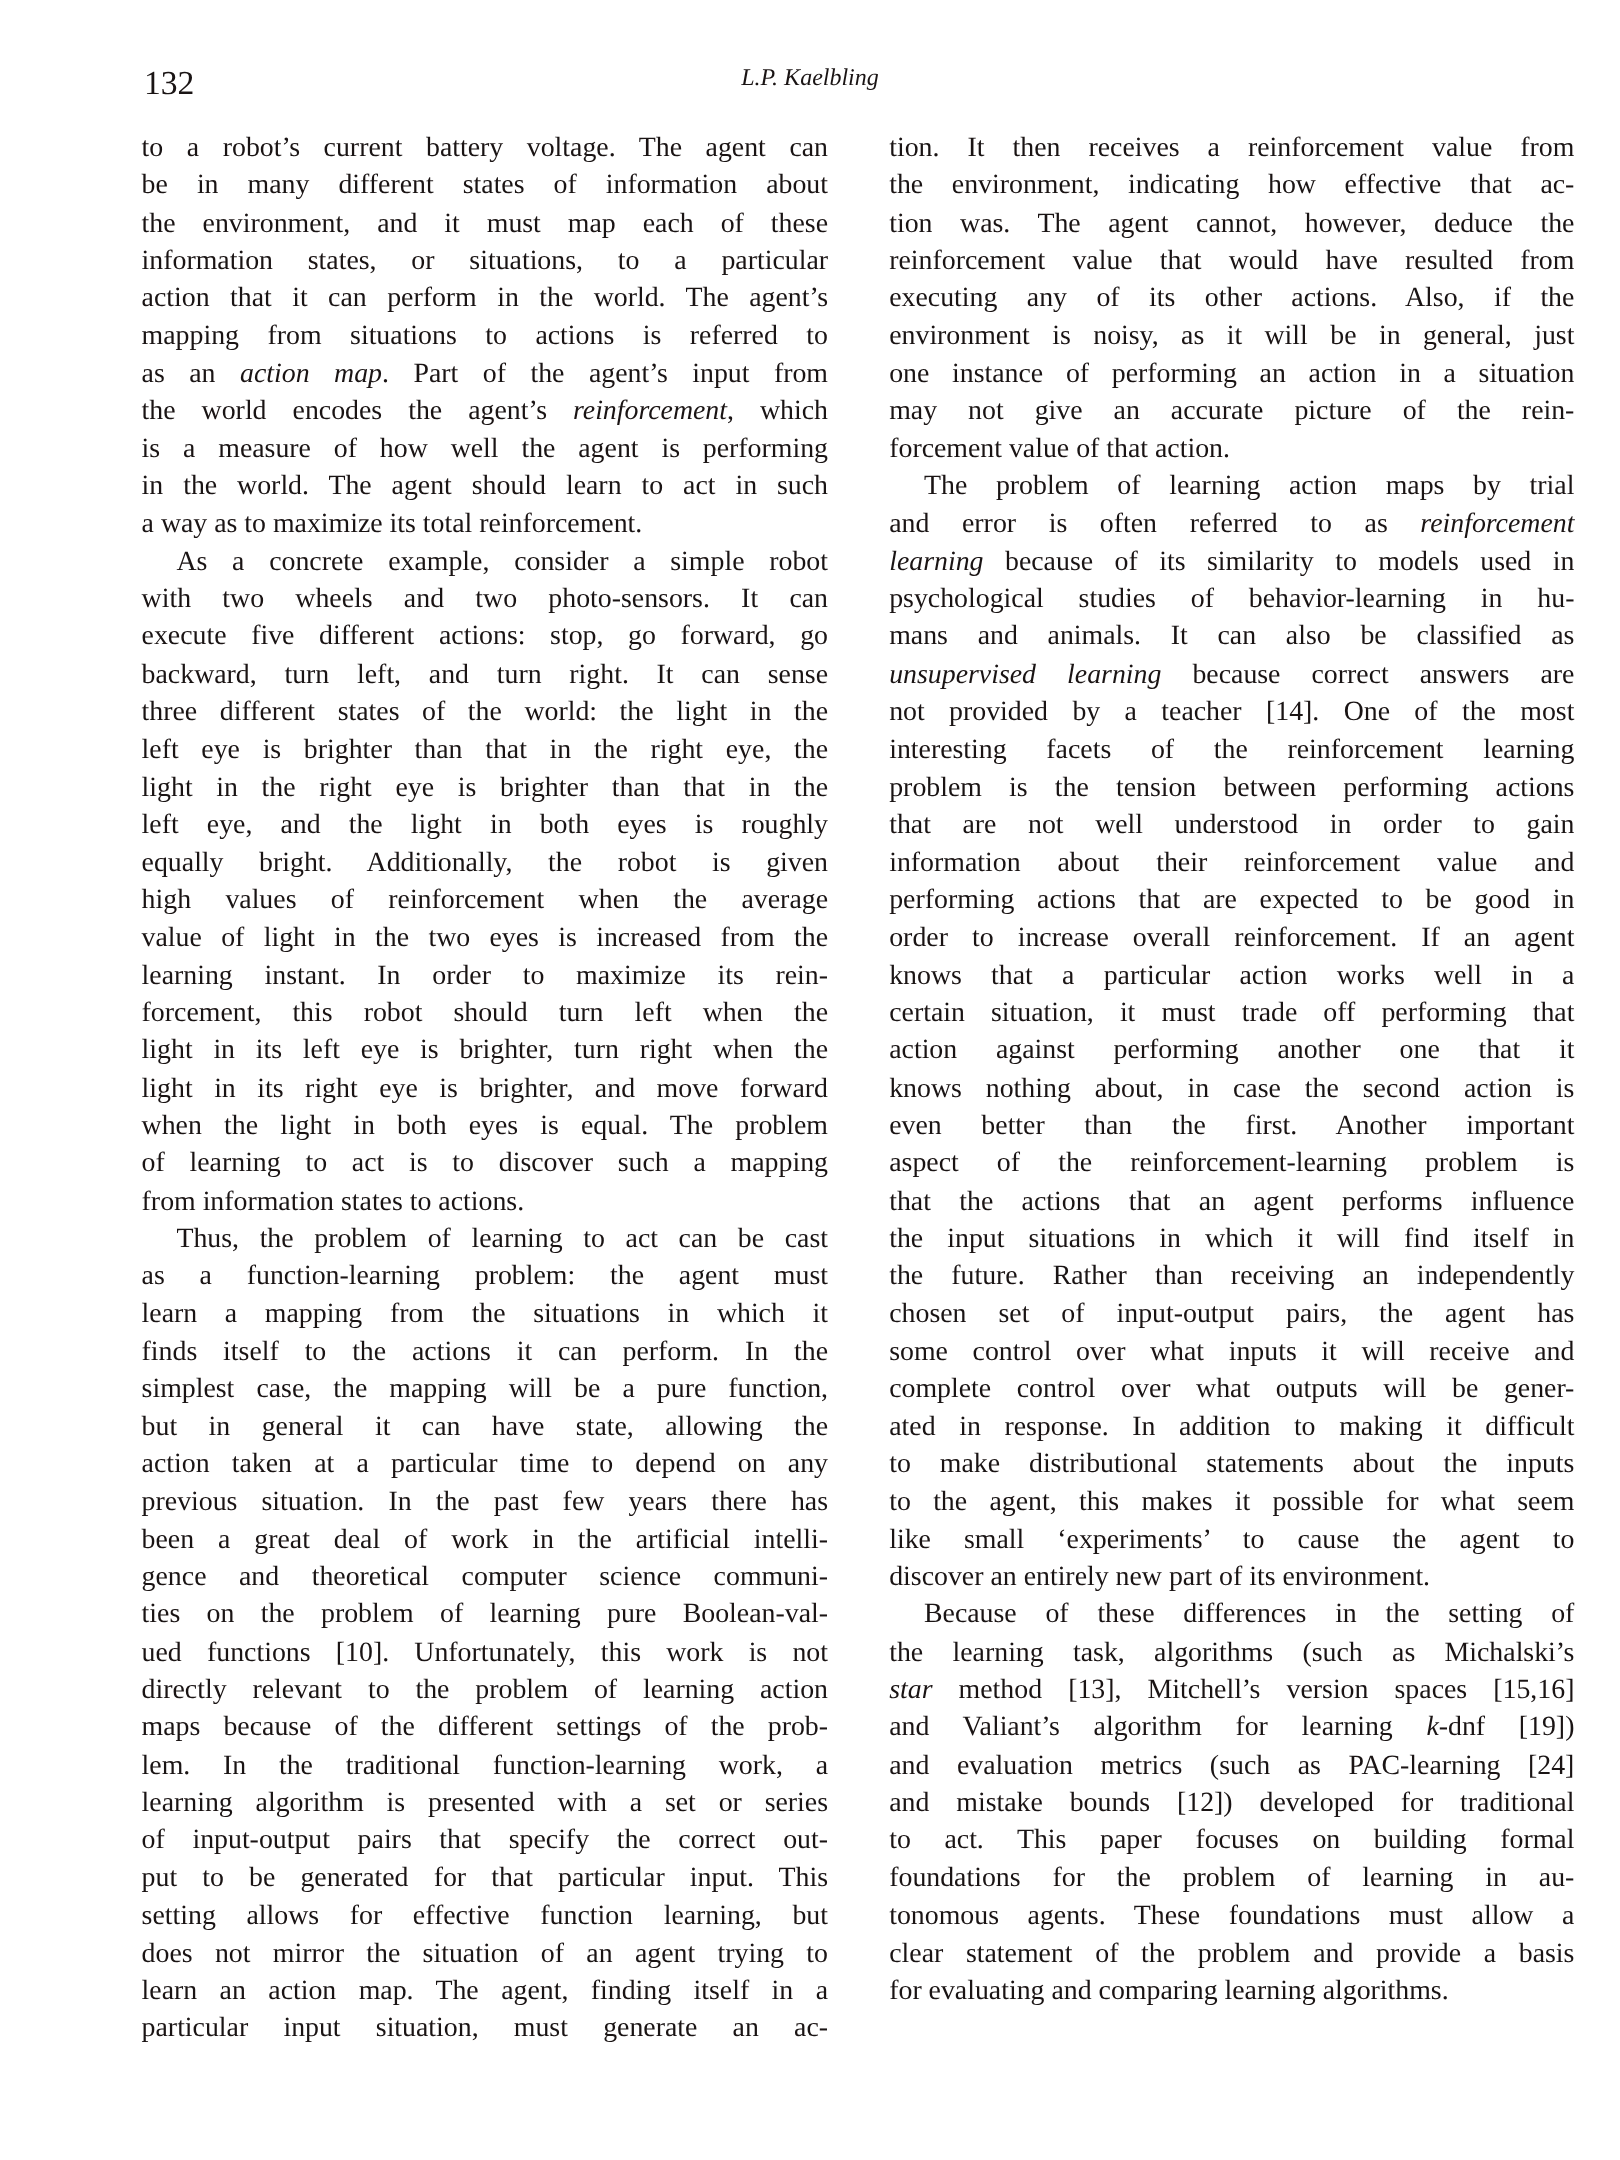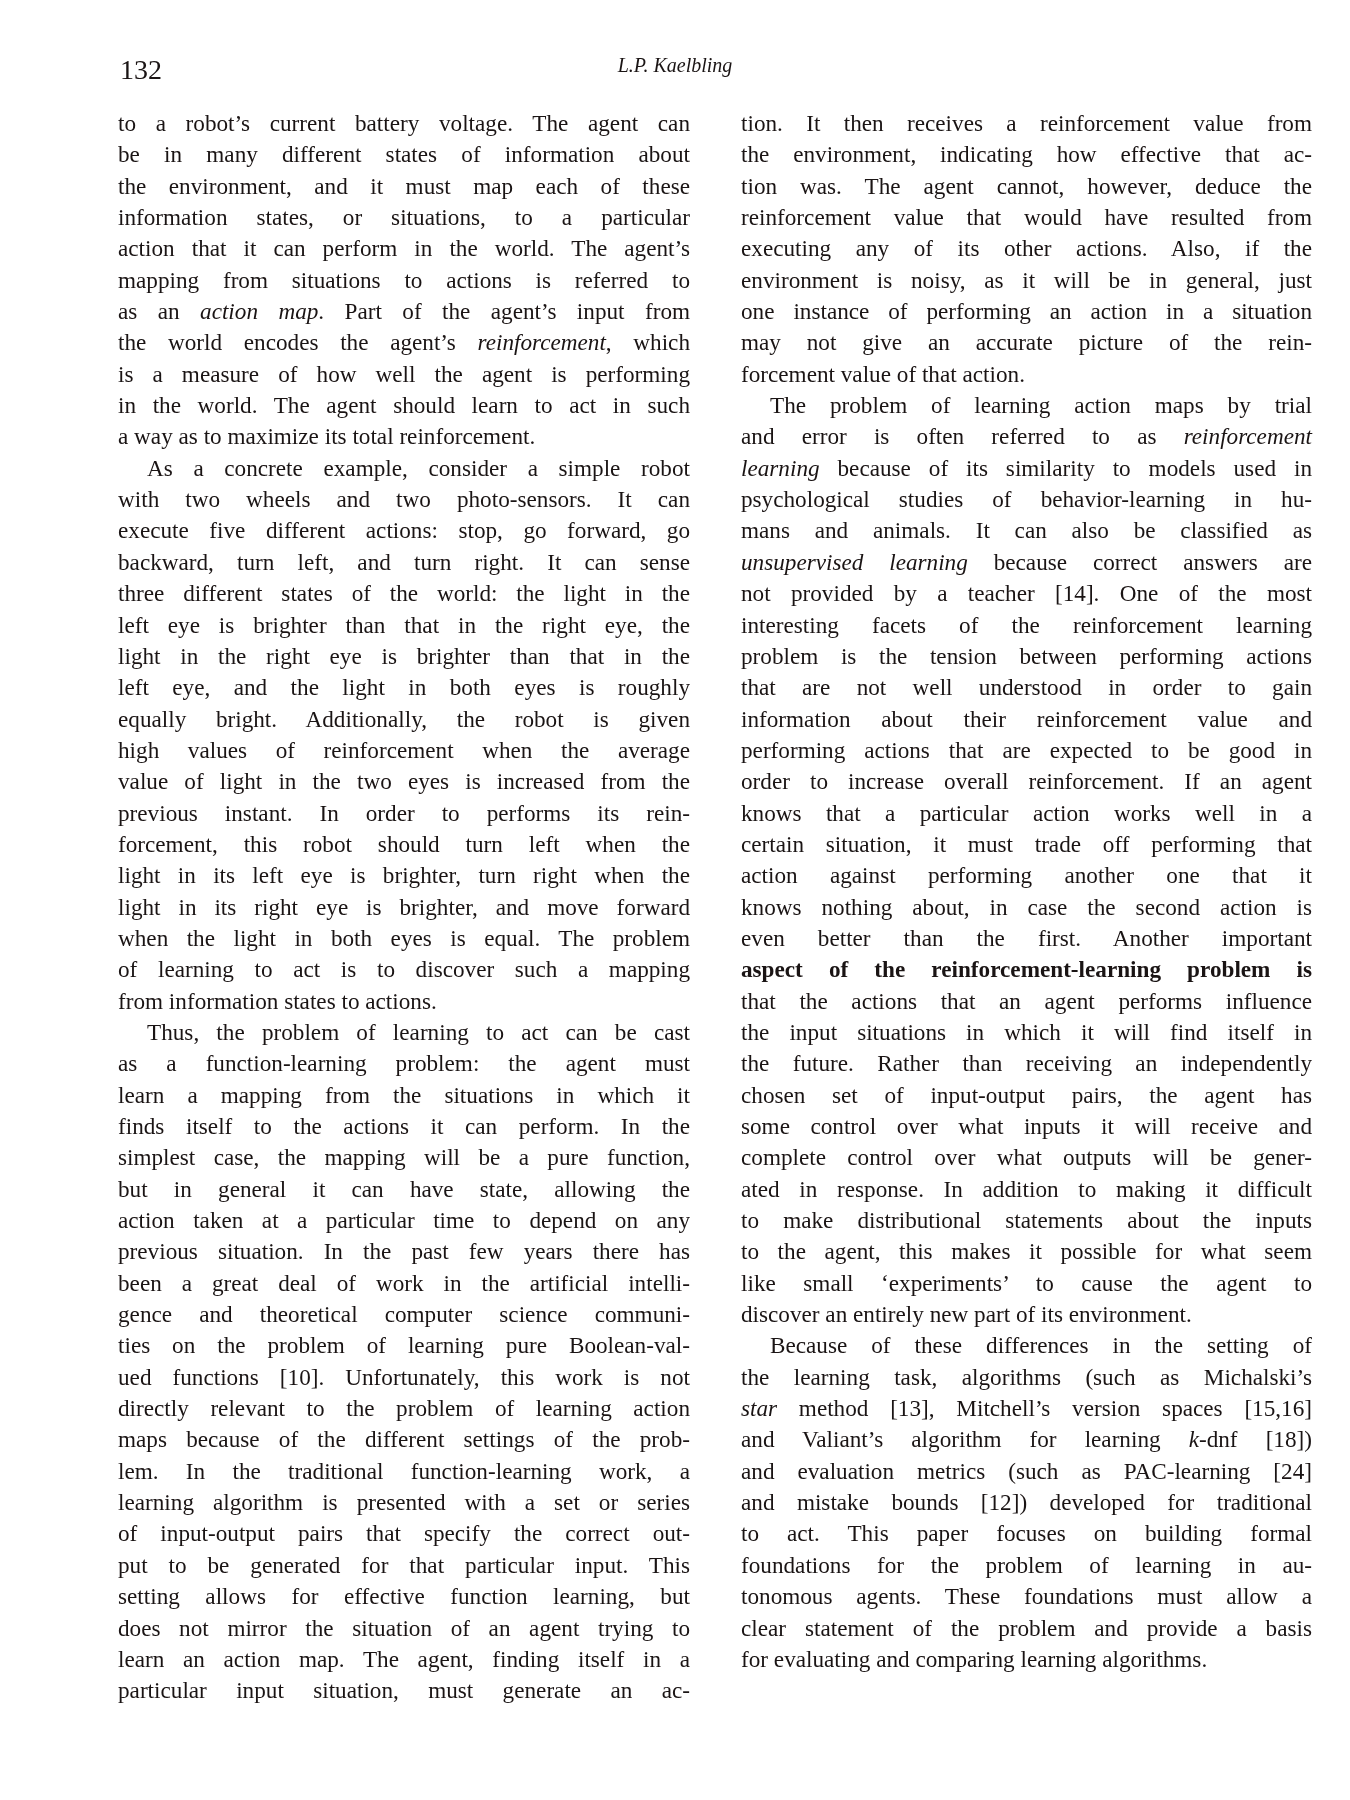--- a/index.html
+++ b/index.html
@@ -39,21 +39,21 @@
     <span class="line" style="white-space: normal;"><span>with two wheels and two photo-sensors. It can</span></span>
     <span class="line" style="white-space: normal;"><span>execute five different actions: stop, go forward, go</span></span>
     <span class="line" style="white-space: normal;"><span>backward, turn left, and turn right. It can sense</span></span>
     <span class="line" style="white-space: normal;"><span>three different states of the world: the light in the</span></span>
     <span class="line" style="white-space: normal;"><span>left eye is brighter than that in the right eye, the</span></span>
     <span class="line" style="white-space: normal;"><span>light in the right eye is brighter than that in the</span></span>
     <span class="line" style="white-space: normal;"><span>left eye, and the light in both eyes is roughly</span></span>
     <span class="line" style="white-space: normal;"><span>equally bright. Additionally, the robot is given</span></span>
     <span class="line" style="white-space: normal;"><span>high values of reinforcement when the average</span></span>
     <span class="line" style="white-space: normal;"><span>value of light in the two eyes is increased from the</span></span>
-    <span class="line" style="white-space: normal;"><span>previous instant. In order to performs its rein-</span></span>
+    <span class="line" style="white-space: normal;"><span>learning instant. In order to maximize its rein-</span></span>
     <span class="line" style="white-space: normal;"><span>forcement, this robot should turn left when the</span></span>
     <span class="line" style="white-space: normal;"><span>light in its left eye is brighter, turn right when the</span></span>
     <span class="line" style="white-space: normal;"><span>light in its right eye is brighter, and move forward</span></span>
     <span class="line" style="white-space: normal;"><span>when the light in both eyes is equal. The problem</span></span>
     <span class="line" style="white-space: normal;"><span>of learning to act is to discover such a mapping</span></span>
     <span class="line last" style="white-space: normal;"><span>from information states to actions.</span></span>
     <span class="line ind" style="white-space: normal;"><span>Thus, the problem of learning to act can be cast</span></span>
     <span class="line" style="white-space: normal;"><span>as a function-learning problem: the agent must</span></span>
     <span class="line" style="white-space: normal;"><span>learn a mapping from the situations in which it</span></span>
     <span class="line" style="white-space: normal;"><span>finds itself to the actions it can perform. In the</span></span>
@@ -97,36 +97,36 @@
     <span class="line" style="white-space: normal;"><span>problem is the tension between performing actions</span></span>
     <span class="line" style="white-space: normal;"><span>that are not well understood in order to gain</span></span>
     <span class="line" style="white-space: normal;"><span>information about their reinforcement value and</span></span>
     <span class="line" style="white-space: normal;"><span>performing actions that are expected to be good in</span></span>
     <span class="line" style="white-space: normal;"><span>order to increase overall reinforcement. If an agent</span></span>
     <span class="line" style="white-space: normal;"><span>knows that a particular action works well in a</span></span>
     <span class="line" style="white-space: normal;"><span>certain situation, it must trade off performing that</span></span>
     <span class="line" style="white-space: normal;"><span>action against performing another one that it</span></span>
     <span class="line" style="white-space: normal;"><span>knows nothing about, in case the second action is</span></span>
     <span class="line" style="white-space: normal;"><span>even better than the first. Another important</span></span>
-    <span class="line" style="white-space: normal; font-weight: bold;"><span>aspect of the reinforcement-learning problem is</span></span>
+    <span class="line" style="white-space: normal;"><span>aspect of the reinforcement-learning problem is</span></span>
     <span class="line" style="white-space: normal;"><span>that the actions that an agent performs influence</span></span>
     <span class="line" style="white-space: normal;"><span>the input situations in which it will find itself in</span></span>
     <span class="line" style="white-space: normal;"><span>the future. Rather than receiving an independently</span></span>
     <span class="line" style="white-space: normal;"><span>chosen set of input-output pairs, the agent has</span></span>
     <span class="line" style="white-space: normal;"><span>some control over what inputs it will receive and</span></span>
     <span class="line" style="white-space: normal;"><span>complete control over what outputs will be gener-</span></span>
     <span class="line" style="white-space: normal;"><span>ated in response. In addition to making it difficult</span></span>
     <span class="line" style="white-space: normal; font-family: Liberation Serif, serif;"><span>to make distributional statements about the inputs</span></span>
     <span class="line" style="white-space: normal;"><span>to the agent, this makes it possible for what seem</span></span>
     <span class="line" style="white-space: normal;"><span>like small ‘experiments’ to cause the agent to</span></span>
     <span class="line last" style="white-space: normal;"><span>discover an entirely new part of its environment.</span></span>
     <span class="line ind" style="white-space: normal;"><span>Because of these differences in the setting of</span></span>
     <span class="line" style="white-space: normal;"><span>the learning task, algorithms (such as Michalski’s</span></span>
     <span class="line" style="white-space: normal;"><em>star</em><span> method [13], Mitchell’s version spaces [15,16]</span></span>
-    <span class="line" style="white-space: normal;"><span>and Valiant’s algorithm for learning </span><em>k</em><span>-dnf [18])</span></span>
+    <span class="line" style="white-space: normal;"><span>and Valiant’s algorithm for learning </span><em>k</em><span>-dnf [19])</span></span>
     <span class="line" style="white-space: normal;"><span>and evaluation metrics (such as PAC-learning [24]</span></span>
     <span class="line" style="white-space: normal;"><span>and mistake bounds [12]) developed for traditional</span></span>
     <span class="line" style="white-space: normal;"><span>to act. This paper focuses on building formal</span></span>
     <span class="line" style="white-space: normal;"><span>foundations for the problem of learning in au-</span></span>
     <span class="line" style="white-space: normal;"><span>tonomous agents. These foundations must allow a</span></span>
     <span class="line" style="white-space: normal;"><span>clear statement of the problem and provide a basis</span></span>
     <span class="line last" style="white-space: normal;"><span>for evaluating and comparing learning algorithms.</span></span>
   </div>
 
 </body></html>

